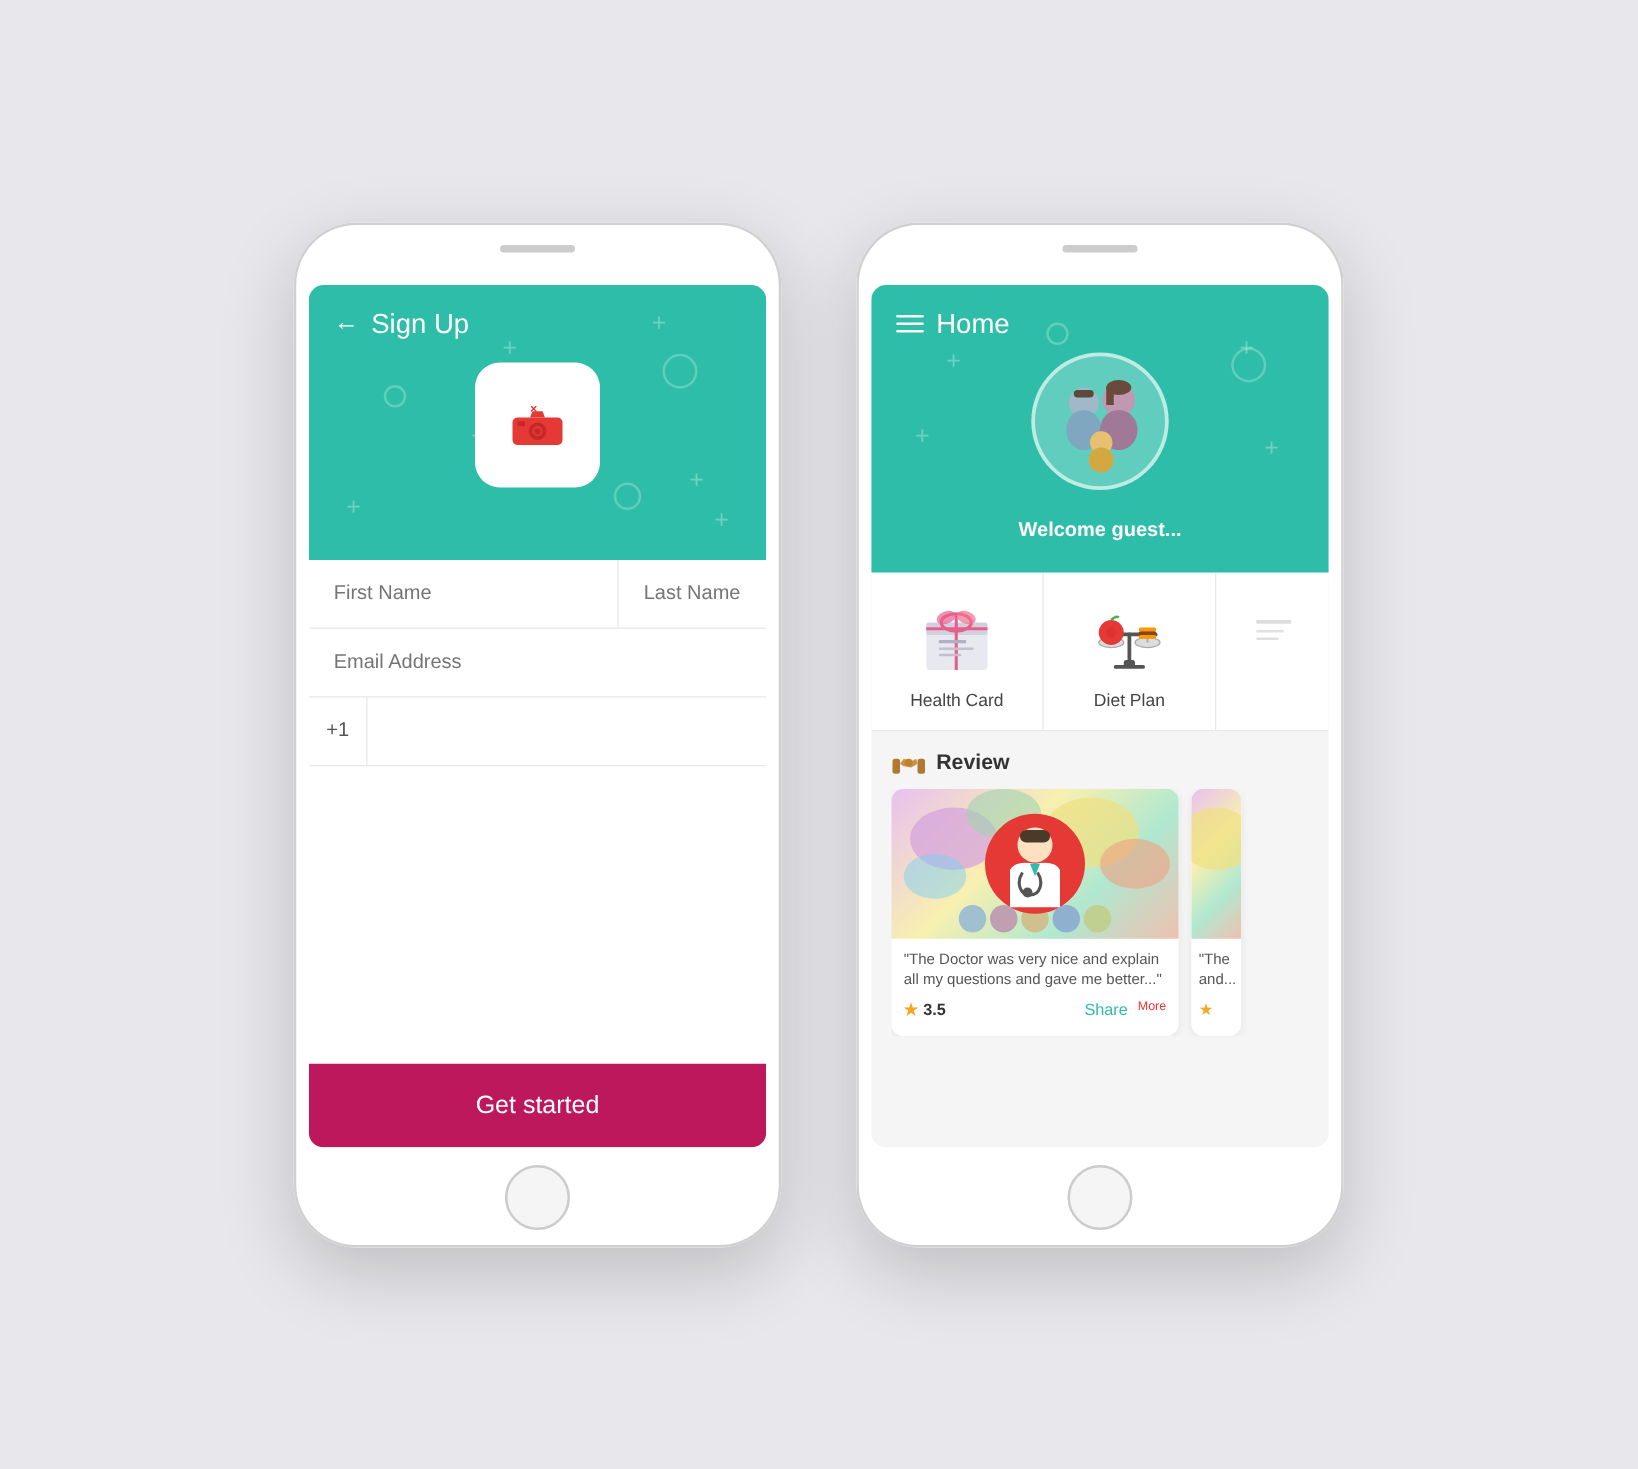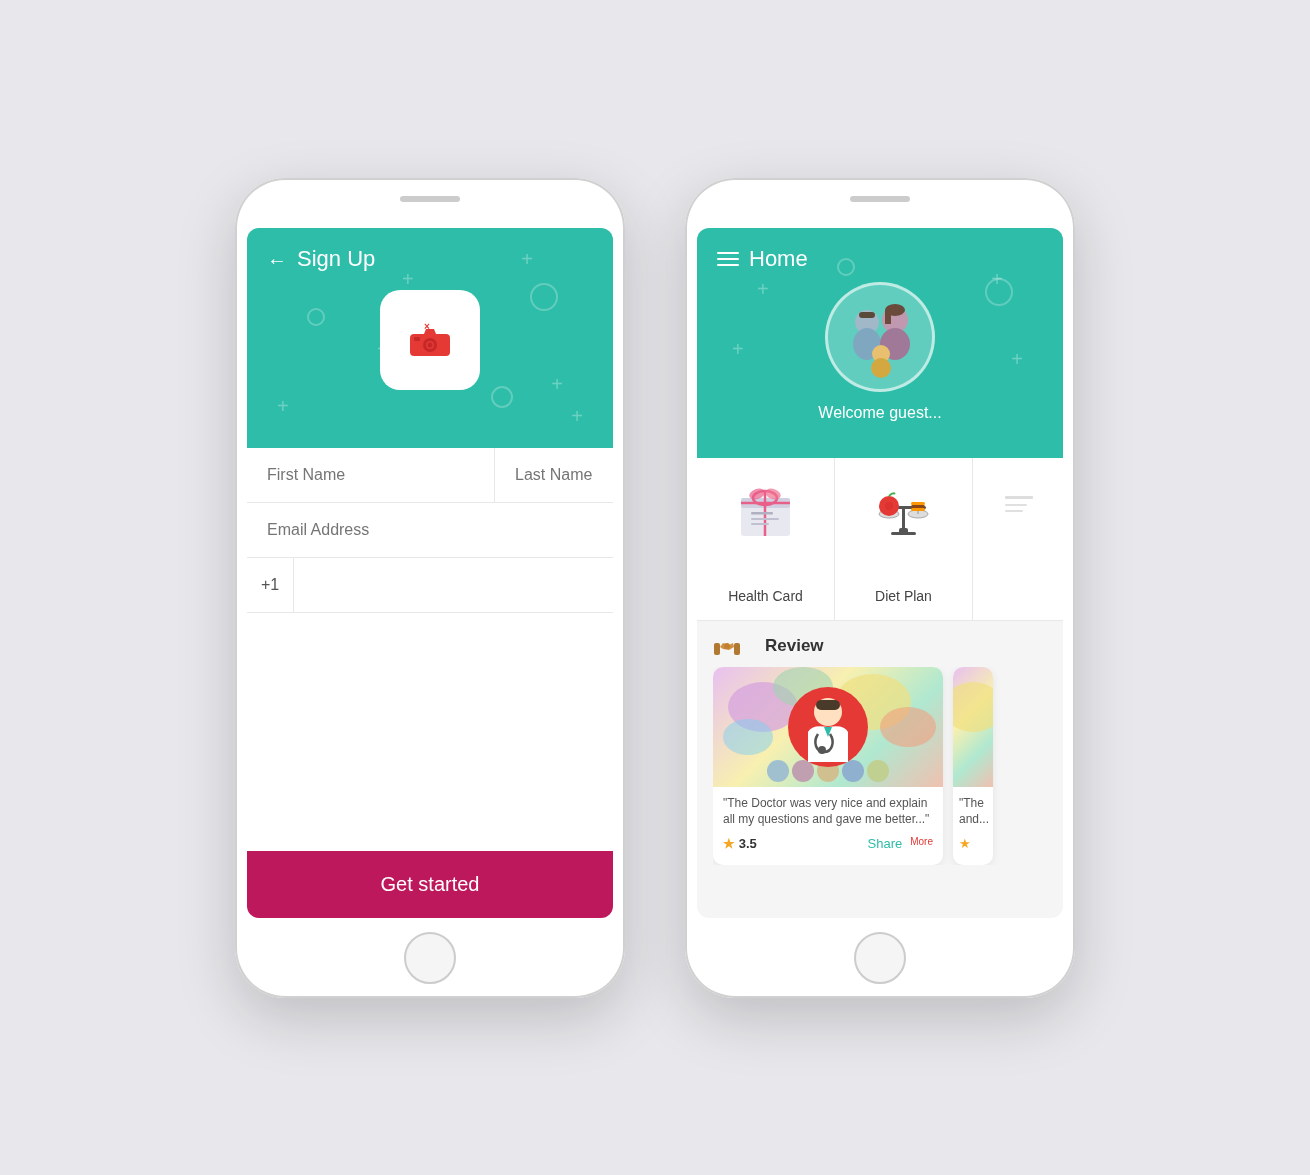--- a/index.html
+++ b/index.html
@@ -199,22 +199,22 @@
       margin-top: 10px;
       overflow: hidden;
     }
     .family-svg {
       width: 90px;
       height: 90px;
     }
     .welcome-text {
       color: white;
       font-size: 16px;
-      margin-top: 12px;
-      font-weight: 400;
+      margin-top: 24px;
+      font-weight: 700;
     }
     .home-content {
       flex: 1;
       background: #f5f5f5;
       overflow: hidden;
       display: flex;
       flex-direction: column;
     }
     .cards-row {
       display: flex;
@@ -222,21 +222,20 @@
       border-bottom: 1px solid #e8e8e8;
     }
     .card-item {
       flex: 1;
       display: flex;
       flex-direction: column;
       align-items: center;
       padding: 16px 10px;
       border-right: 1px solid #e8e8e8;
       cursor: pointer;
-      gap: 36px;
     }
     .card-item:last-child {
       border-right: none;
     }
     .card-icon-area {
       width: 70px;
       height: 70px;
       display: flex;
       align-items: center;
       justify-content: center;
@@ -246,21 +245,21 @@
       font-size: 14px;
       color: #444;
       font-weight: 500;
     }
     .review-section {
       padding: 14px 16px 8px;
     }
     .review-header {
       display: flex;
       align-items: center;
-      gap: 24px;
+      gap: 8px;
       margin-bottom: 10px;
     }
     .review-title {
       font-size: 17px;
       font-weight: 600;
       color: #333;
     }
     .review-cards-row {
       display: flex;
       gap: 10px;

